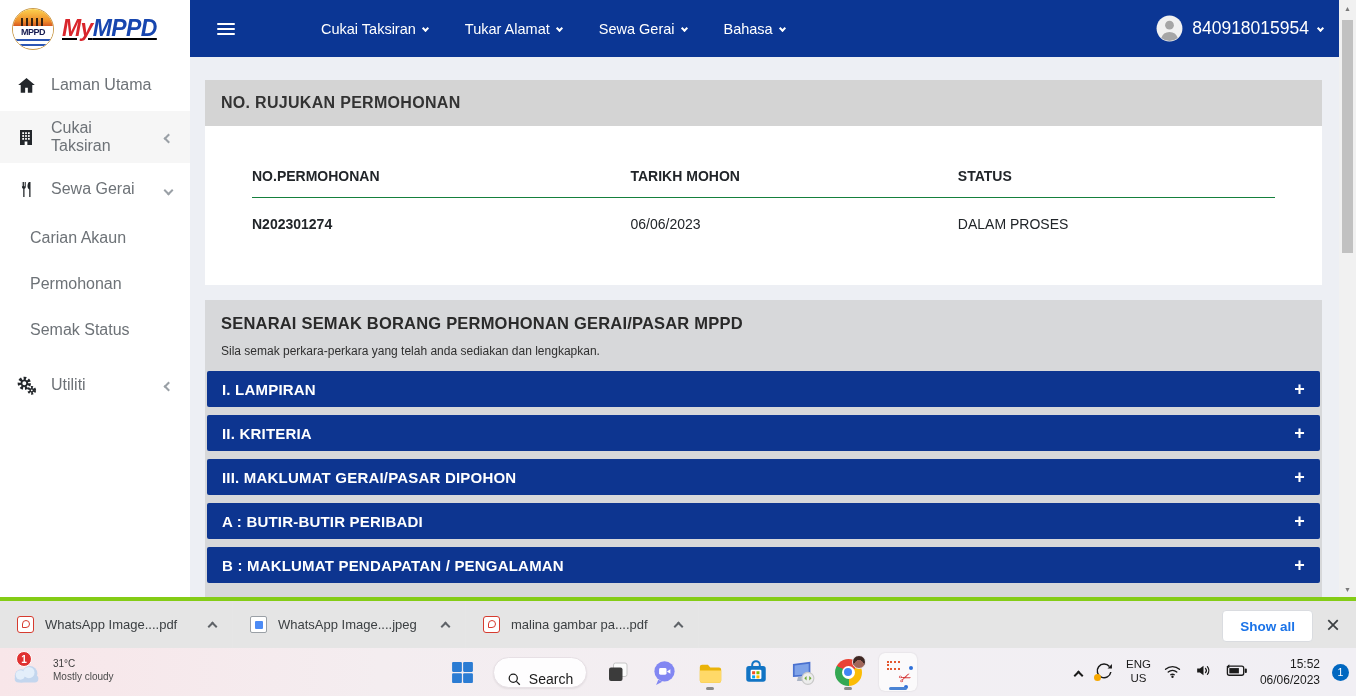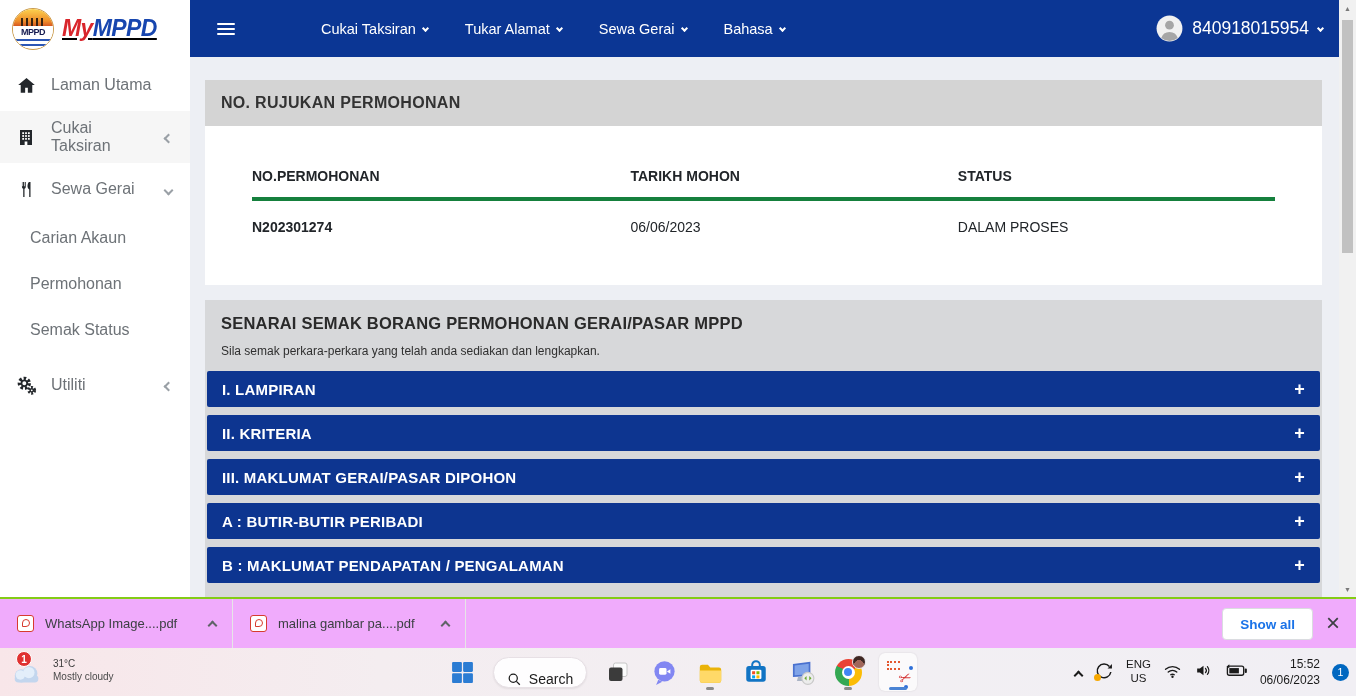--- a/index.html
+++ b/index.html
@@ -40,40 +40,40 @@
   .nav-link { display:flex; align-items:center; gap:7px; font-size:14.5px; cursor:pointer; }
   .nav-user { margin-left:auto; margin-right:16px; display:flex; align-items:center; gap:9px; font-size:17.5px; cursor:pointer; }
   .avatar { width:27px; height:27px; flex:none; }
 
   
   .content { position:absolute; left:190px; top:57px; width:1149px; height:540px; background:#edeff4; overflow:hidden; z-index:1; }
   .card-ref { position:absolute; left:15px; top:23px; width:1117px; }
   .card-ref-header { background:#d4d4d4; height:46px; display:flex; align-items:center; padding-left:16px; font-size:16px; font-weight:bold; color:#333; letter-spacing:.3px; }
   .card-ref-body { background:#fff; height:159px; padding:36px 47px 0 47px; }
   table.ref { width:100%; border-collapse:collapse; font-size:14px; color:#212529; }
-  table.ref th { text-align:left; font-weight:bold; padding:6px 0 13px 0; border-bottom:4px solid #15803d; }
+  table.ref th { text-align:left; font-weight:bold; padding:6px 0 13px 0; border-bottom:1px solid #15803d; }
   table.ref td { padding:18px 0 16px 0; }
   table.ref td.strong { font-weight:bold; }
   .c1 { width:37%; } .c2 { width:32%; } .c3 { width:31%; }
 
   .card-check { position:absolute; left:15px; top:243px; width:1117px; height:300px; background:#d7d8da; overflow:hidden; }
   .check-title { padding:14px 32px 0 16px; font-size:16.5px; font-weight:bold; color:#2a2a2a; letter-spacing:.2px; }
   .check-sub { padding:11px 16px 0 16px; font-size:12px; color:#2f2f2f; }
   .acc-list { margin-top:13px; }
   .acc { margin:0 2px 8px 2px; height:36px; background:#0d3590; border-radius:2px; display:flex; align-items:center; padding:0 15px; color:#fff; font-weight:bold; font-size:15px; cursor:pointer; letter-spacing:.2px; }
   .acc .plus { margin-left:auto; font-size:18px; font-weight:bold; }
 
   
   .scrollbar { position:absolute; right:0; top:0; width:17px; height:597px; background:#f1f1f1; z-index:4; }
   .sb-arrow { height:16px; display:flex; align-items:center; justify-content:center; color:#7a7a7a; font-size:7px; cursor:pointer; }
   .sb-arrow.bottom { position:absolute; bottom:0; left:0; right:0; }
   .sb-thumb { position:absolute; left:3px; width:11px; top:20px; height:233px; background:#c1c1c1; cursor:pointer; }
 
   
-  .downloadbar { position:absolute; left:0; top:597px; width:1356px; height:51px; background:#f0abfc; border-top:2px solid #84cc16; display:flex; align-items:center; z-index:5; }
+  .downloadbar { position:absolute; left:0; top:597px; width:1356px; height:51px; background:#e5e5e5; border-top:4px solid #84cc16; display:flex; align-items:center; z-index:5; }
   .dl-item { width:233px; height:100%; display:flex; align-items:center; gap:11px; padding:0 14px 0 17px; border-right:1px solid #e6e6e6; cursor:pointer; }
   .dl-name { font-size:13px; color:#3c4043; flex:1; white-space:nowrap; overflow:hidden; }
   .dl-chev { color:#5f6368; cursor:pointer; margin-right:2px; }
   .fico { width:17px; height:17px; flex:none; position:relative; border-radius:3px; background:#fff; }
   .fico.pdf { border:1.6px solid #d63b2f; }
   .fico.pdf::after { content:""; position:absolute; left:3.5px; top:3px; width:6px; height:6px; border:1.8px solid #d63b2f; border-radius:50% 50% 50% 0; }
   .fico.img { border:1px solid #9aa0a6; border-radius:2px; }
   .fico.img::after { content:""; position:absolute; left:4px; top:4px; width:8px; height:8px; background:#4c8bf5; border-radius:1px; }
   .show-all { position:absolute; right:43px; top:9px; height:32px; padding:0 17px; border:1px solid #dadce0; border-radius:4px; background:#fff; color:#1a73e8; font-size:13.5px; font-weight:bold; display:flex; align-items:center; cursor:pointer; font-family:"Liberation Sans",sans-serif; }
   .dl-close { position:absolute; right:11px; top:8px; color:#3c4043; font-size:24px; line-height:1.3; cursor:pointer; width:24px; text-align:center; }
@@ -284,20 +284,25 @@
   <div class="sb-arrow bottom">▼</div>
 </div>
 
 <div class="downloadbar">
   <div class="dl-item">
     <span class="fico pdf"></span>
     <span class="dl-name">WhatsApp Image....pdf</span>
     <span class="dl-chev"><span class="chev up"></span></span>
   </div>
   <div class="dl-item">
+    <span class="fico img"></span>
+    <span class="dl-name">WhatsApp Image....jpeg</span>
+    <span class="dl-chev"><span class="chev up"></span></span>
+  </div>
+  <div class="dl-item">
     <span class="fico pdf"></span>
     <span class="dl-name">malina gambar pa....pdf</span>
     <span class="dl-chev"><span class="chev up"></span></span>
   </div>
   <button class="show-all">Show all</button>
   <div class="dl-close">×</div>
 </div>
 
 <div class="taskbar">
 

